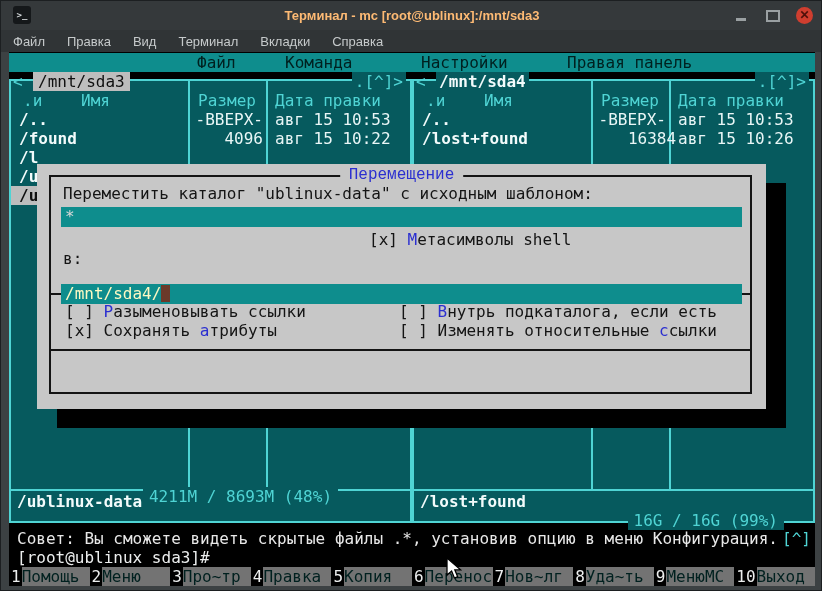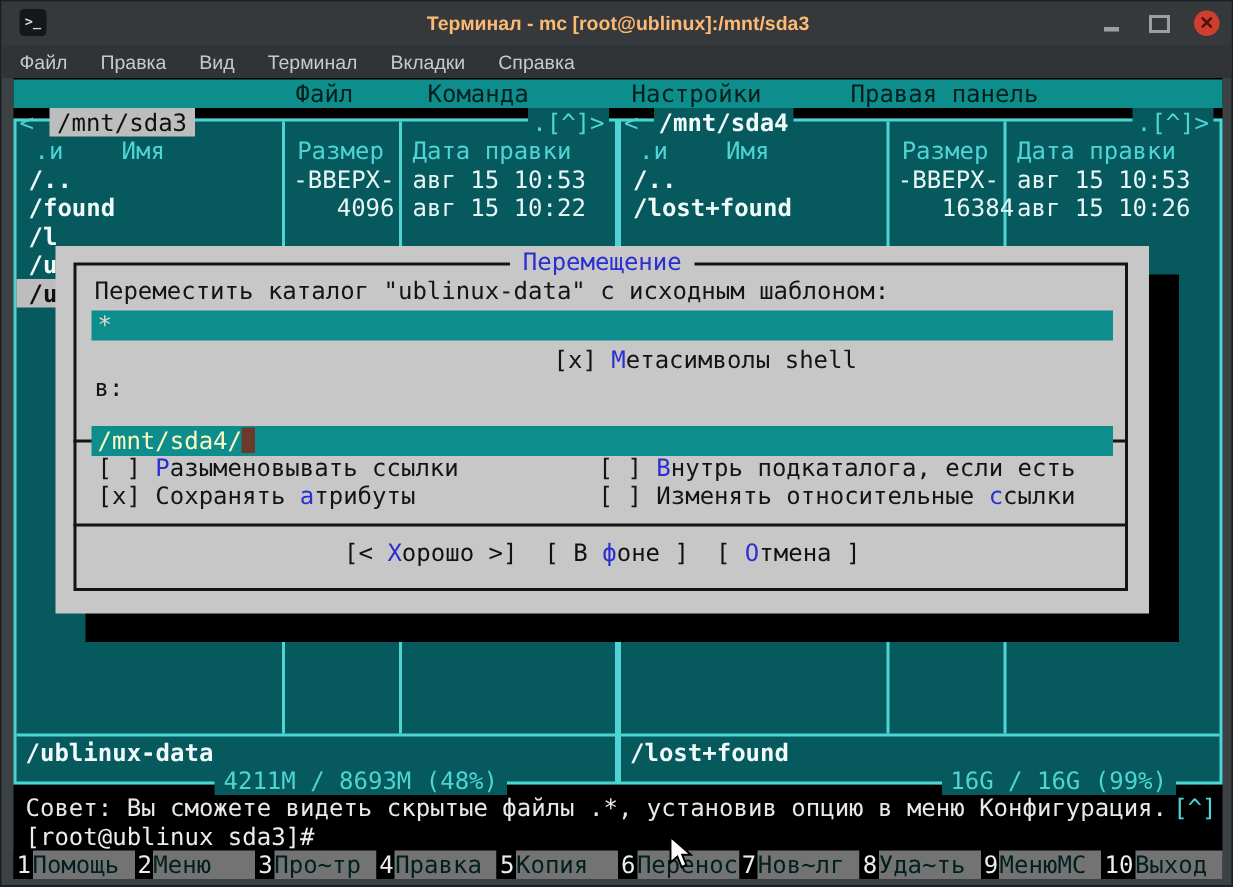--- a/index.html
+++ b/index.html
@@ -36,21 +36,21 @@
   .onpanel{background:#065a5e;padding:0 3px;}
   .selbar{position:absolute;background:#bdbdbd;height:19px;}
   .selbar span{color:#101010;font-weight:bold;}
   .usage{background:#065a5e;padding:0 6px;color:#4fd4d4;}
   
   .shadow{position:absolute;left:48px;top:131px;width:729px;height:245px;background:#000;}
   .dialog{position:absolute;left:28px;top:112px;width:729px;height:245px;background:#c7c7c7;color:#111;}
   .dlg-border{position:absolute;left:12px;top:11px;width:703px;height:219px;border:2px solid #141414;box-sizing:border-box;}
   .dlg-div{position:absolute;left:12px;width:703px;height:2px;background:#141414;}
   .dlg-title{position:absolute;left:50%;transform:translateX(-50%);top:2px;height:18px;line-height:18px;
-             background:#c7c7c7;color:#2b2fd0;padding:0 9px;white-space:pre;}
+             background:#c7c7c7;color:#2b2fd0;padding:0 9px;white-space:pre;font-family:Liberation Mono, monospace;}
   .dlg-text{position:absolute;height:19px;line-height:19px;white-space:pre;color:#141414;}
   .dlg-input{position:absolute;left:24px;width:681px;height:20px;background:#0e8d8d;line-height:20px;
              white-space:pre;padding-left:4px;box-sizing:border-box;}
   .hot{color:#2b2fd0;}
   .cursor-block{display:inline-block;width:9px;height:17px;background:#6b3a2a;vertical-align:-3px;}
   .dlg-buttons{position:absolute;left:0;top:195px;width:729px;display:flex;justify-content:center;gap:18px;
                height:19px;line-height:19px;white-space:pre;}
   
   .fkeys{position:absolute;left:0;top:515px;width:806px;height:19px;display:flex;}
   .fslot{flex:1;display:flex;height:19px;line-height:19px;font-size:16px;}
@@ -118,21 +118,21 @@
     <div class="trow plain" style="left:266px;top:77px">авг 15 10:22</div>
 
     <div class="trow wht" style="left:10px;top:96px">/l</div>
     <div class="trow wht" style="left:10px;top:115px">/u</div>
 
     <div class="selbar" style="left:2px;top:134px;width:177px">
       <span class="trow" style="left:8px;top:0">/u</span>
     </div>
 
     <div class="trow wht" style="left:8px;top:440px">/ublinux-data</div>
-    <div class="trow" style="left:60px;top:459px;width:343px;text-align:center;z-index:5"><span class="usage">4211M / 8693M (48%)</span></div>
+    <div class="trow" style="left:60px;top:435px;width:343px;text-align:center;z-index:5"><span class="usage">4211M / 8693M (48%)</span></div>
 
     <div class="panel" style="left:403px"></div>
     <div class="vsep" style="left:582px;top:29px;height:408px"></div>
     <div class="vsep" style="left:660px;top:29px;height:408px"></div>
     <div class="hsep" style="left:405px;top:437px;width:399px"></div>
 
     <div class="trow cyan" style="left:407px;top:20px">&lt;</div>
     <div class="trow wht" style="left:427px;top:20px"><span class="onpanel">/mnt/sda4</span></div>
     <div class="trow cyan" style="left:743px;top:20px;width:57px;text-align:right"><span class="onpanel">.[^]&gt;</span></div>
 
@@ -165,25 +165,20 @@
       <div class="dlg-text" style="left:332px;top:66px"><span>[x] </span><span class="hot">М</span><span>етасимволы shell</span></div>
 
       <div class="dlg-text" style="left:26px;top:85px">в:</div>
       <div class="dlg-input" style="top:120px;color:#fef9c3"><span>/mnt/sda4/</span><span class="cursor-block"></span></div>
 
       <div class="dlg-text" style="left:28px;top:138px"><span>[ ] </span><span class="hot">Р</span><span>азыменовывать ссылки</span></div>
       <div class="dlg-text" style="left:362px;top:138px"><span>[ ] </span><span class="hot">В</span><span>нутрь подкаталога, если есть</span></div>
       <div class="dlg-text" style="left:28px;top:157px"><span>[x] Сохранять </span><span class="hot">а</span><span>трибуты</span></div>
       <div class="dlg-text" style="left:362px;top:157px"><span>[ ] Изменять относительные </span><span class="hot">с</span><span>сылки</span></div>
 
-      <div class="dlg-buttons">
-        <span><span>[&lt; </span><span class="hot">Х</span><span>орошо &gt;]</span></span>
-        <span><span>[ В </span><span class="hot">ф</span><span>оне ]</span></span>
-        <span><span>[ </span><span class="hot">О</span><span>тмена ]</span></span>
-      </div>
     </div>
 
     <div class="trow" style="left:8px;top:477px;color:#e8e8e8">Совет: Вы сможете видеть скрытые файлы .*, установив опцию в меню Конфигурация.</div>
     <div class="trow cyan" style="right:4px;top:477px">[^]</div>
     <div class="trow" style="left:8px;top:496px;color:#eceeee">[root@ublinux sda3]# </div>
 
     <div class="fkeys">
       <div class="fslot">
           <span class="fnum">1</span>
           <span class="flabel">Помощь</span>

